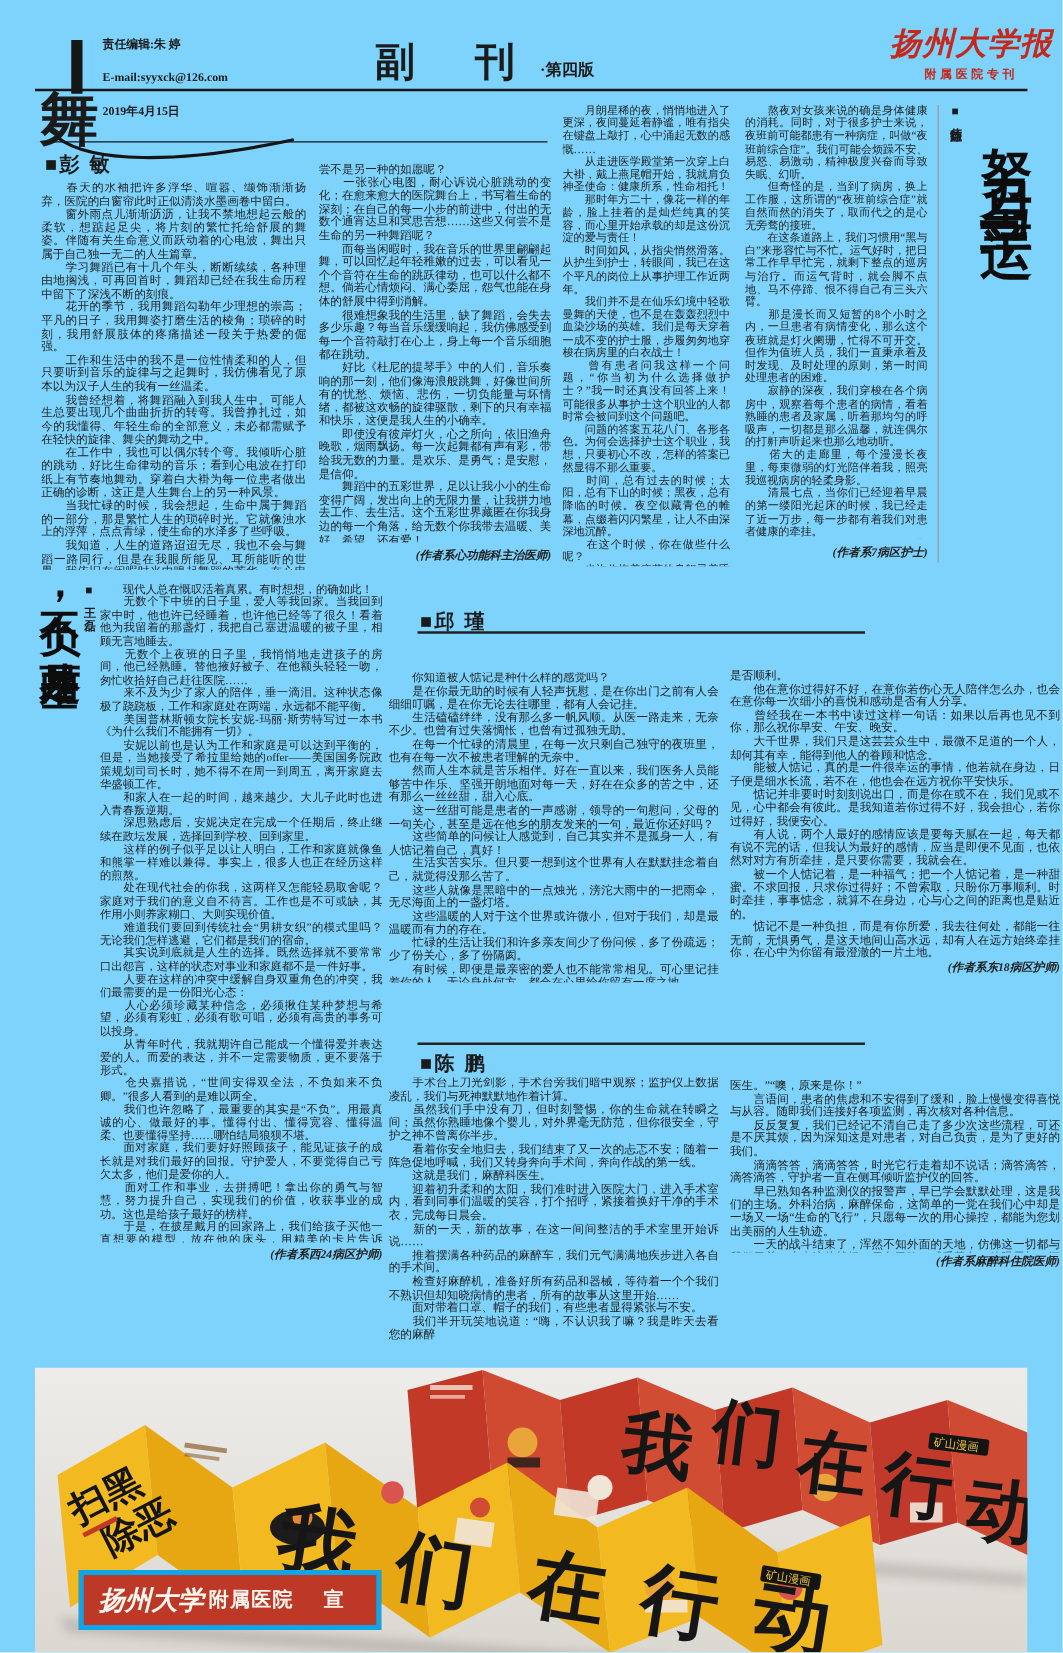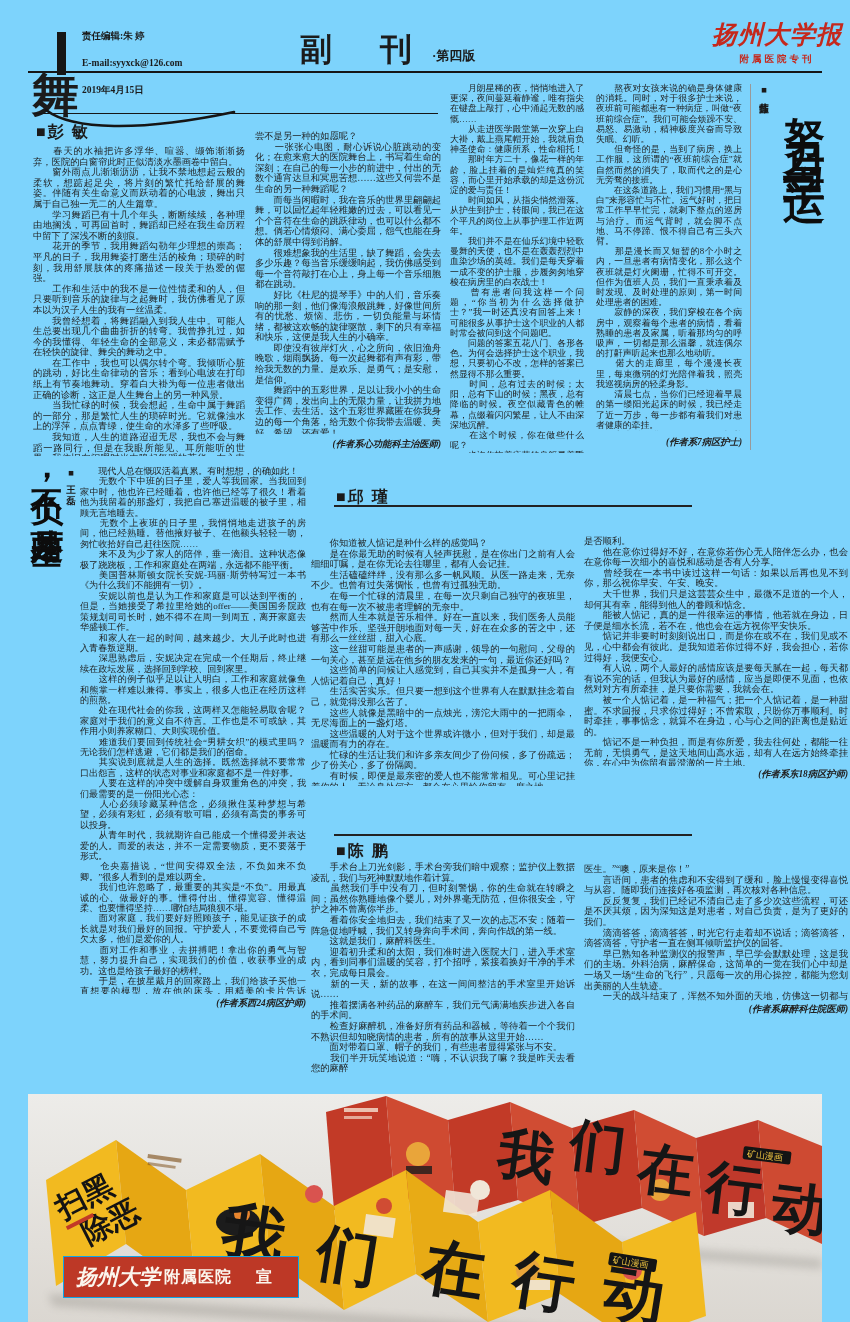--- a/index.html
+++ b/index.html
@@ -9,21 +9,21 @@
   .body{font-size:9.3px;line-height:10.6px;text-align:justify;white-space:pre-line;
         overflow:hidden;color:#1f1f1f;}
   .sig{font-size:9.3px;font-weight:bold;font-style:italic;text-align:right;color:#222;}
   .htitle{font-weight:700;color:#0d0d0d;letter-spacing:4px;font-size:31px;}
   .vtitle{writing-mode:vertical-rl;text-orientation:upright;font-weight:700;color:#0d0d0d;}
   .vauthor{writing-mode:vertical-rl;text-orientation:upright;font-size:9.5px;font-weight:700;}
   .author{font-size:16px;font-weight:700;letter-spacing:2px;}
   .rule{background:#161616;}
   .ed{font-size:9.5px;font-weight:700;line-height:13.5px;white-space:pre-line;}
   .brand{color:#c5281c;}
-  #caption-box{background:#bd3826;border:1px solid #0ea5e9;display:flex;align-items:center;
+  #caption-box{background:#bd3826;border:4px solid #0ea5e9;display:flex;align-items:center;
         color:#fbf6ee;}
 </style>
 </head>
 <body>
 
 <div id="page">
 
   <div class="abs rule" style="left:57px;top:32px;width:9px;height:43px;"></div>
   <div class="abs ed" style="left:82px;top:30px;width:220px;"><span>责任编辑:朱 婷</span><br>
     <span>E-mail:syyxck@126.com</span><br>

